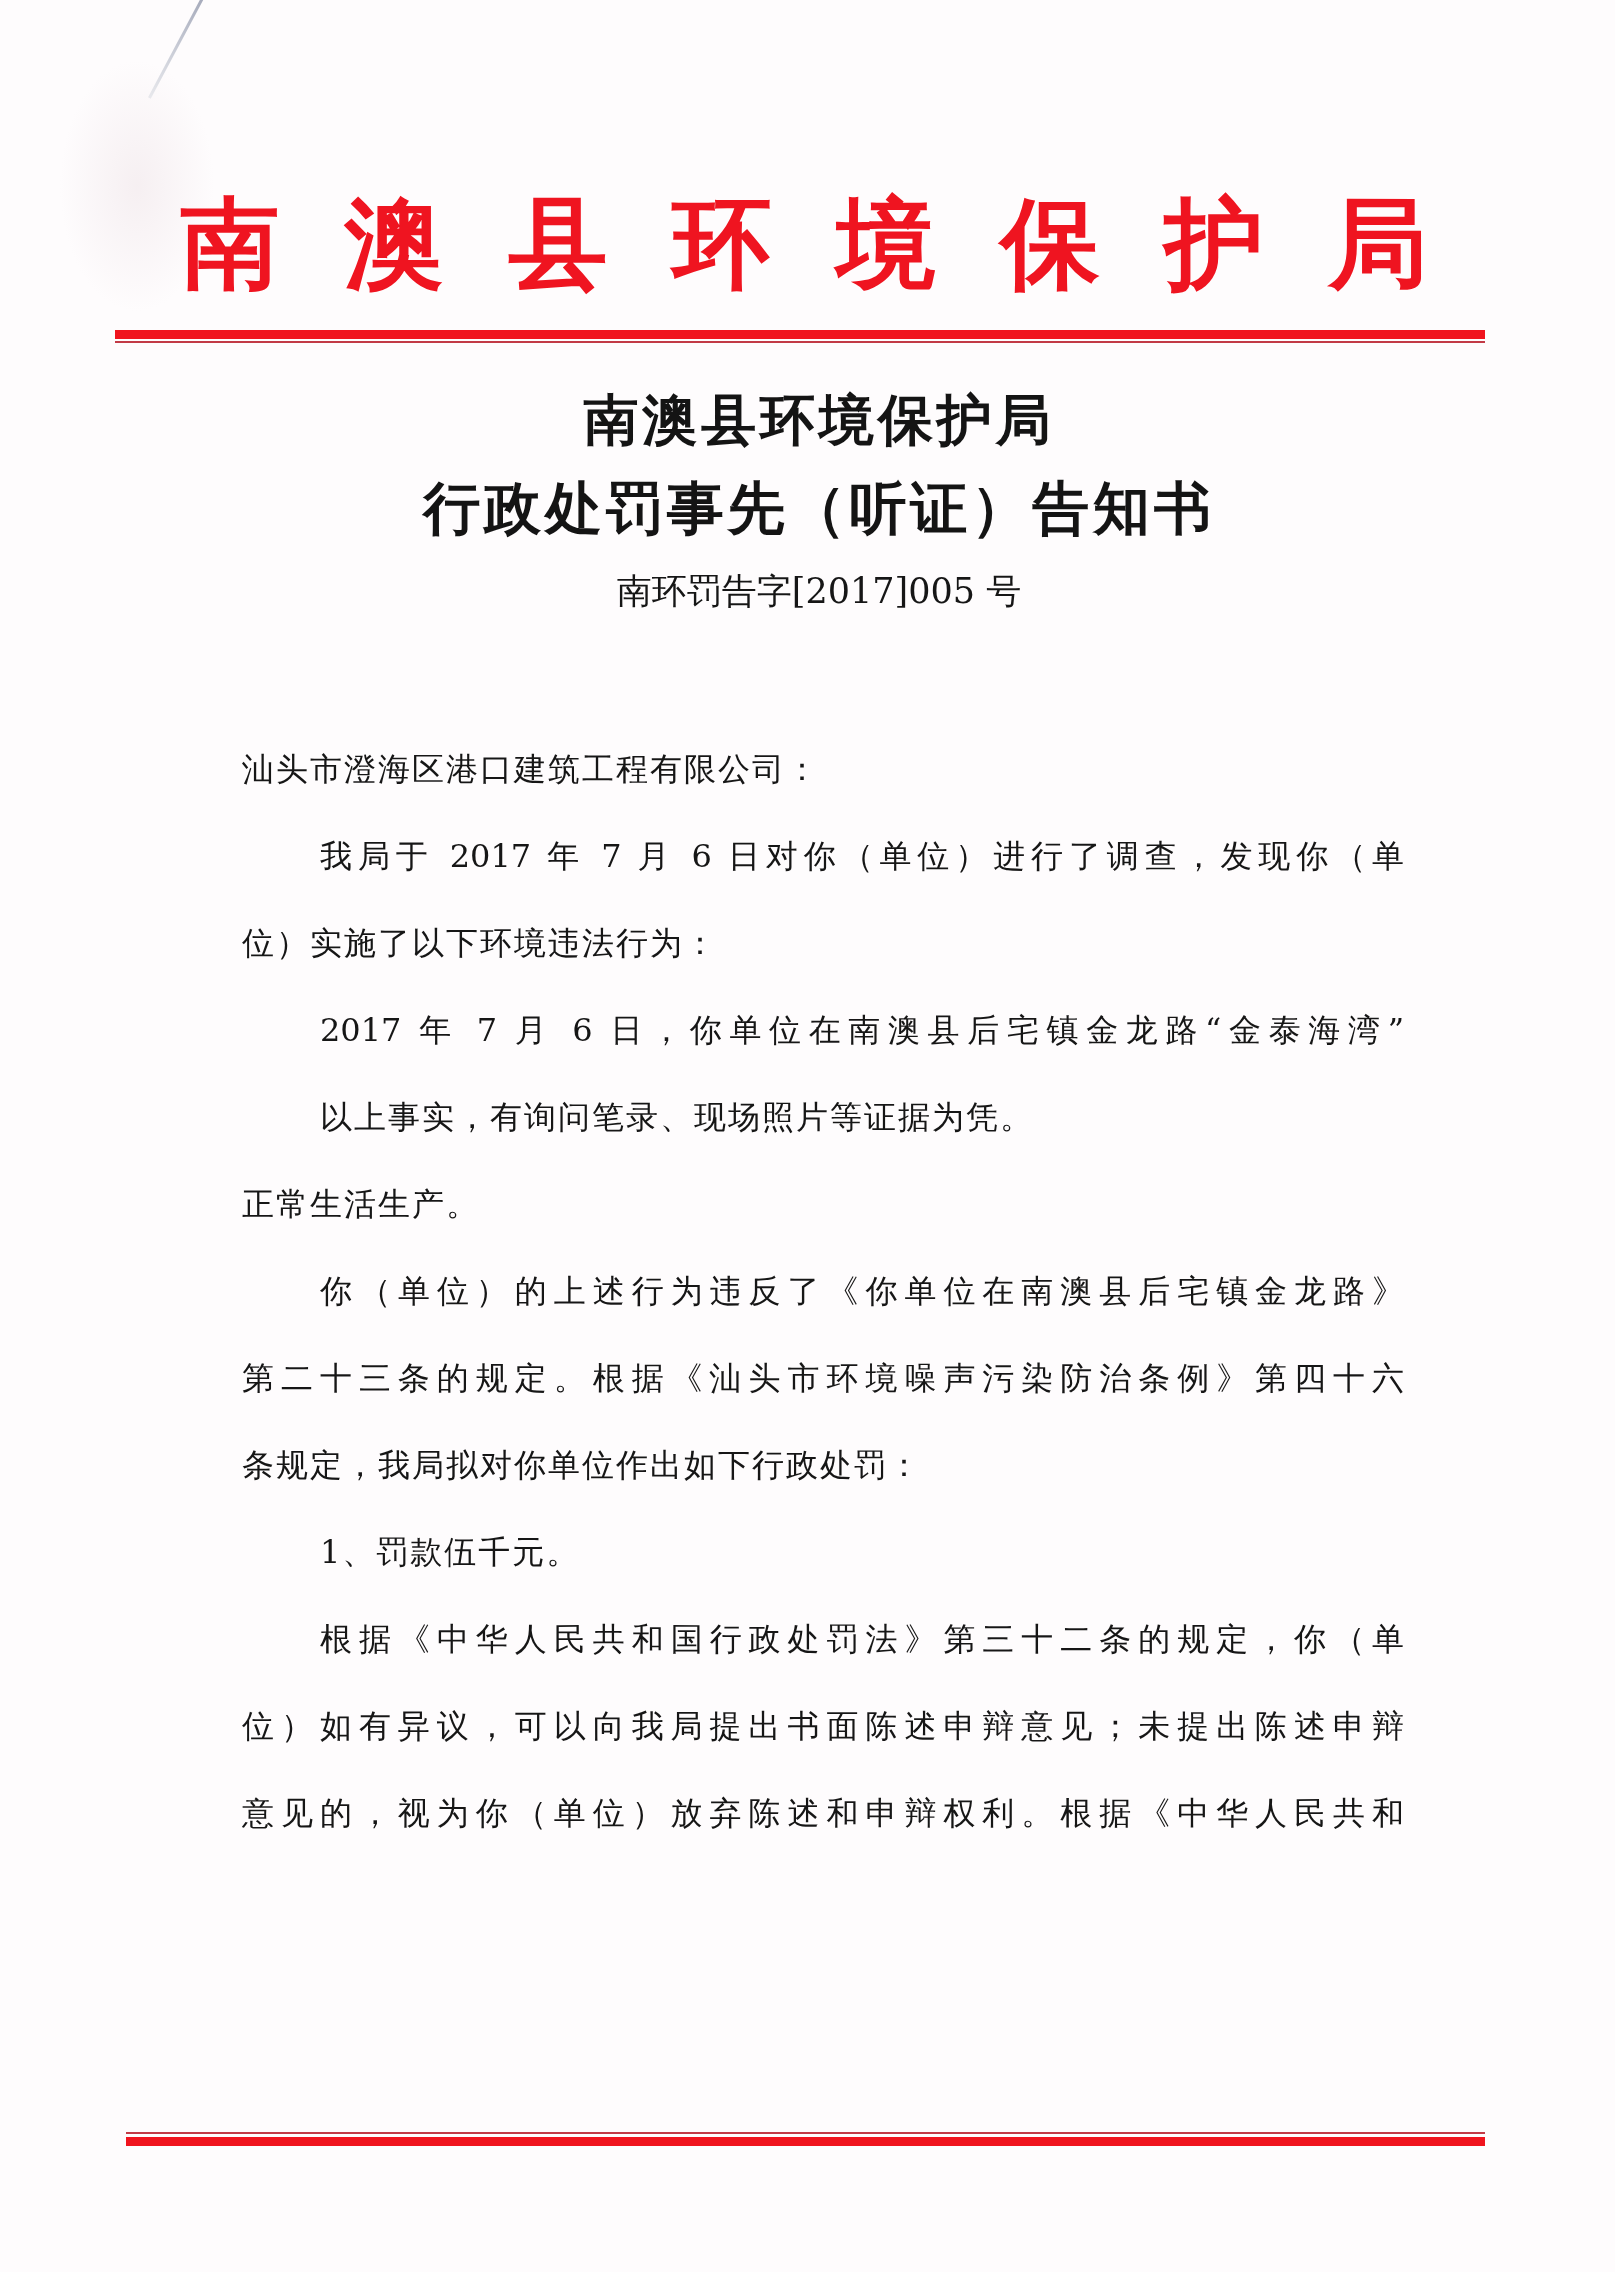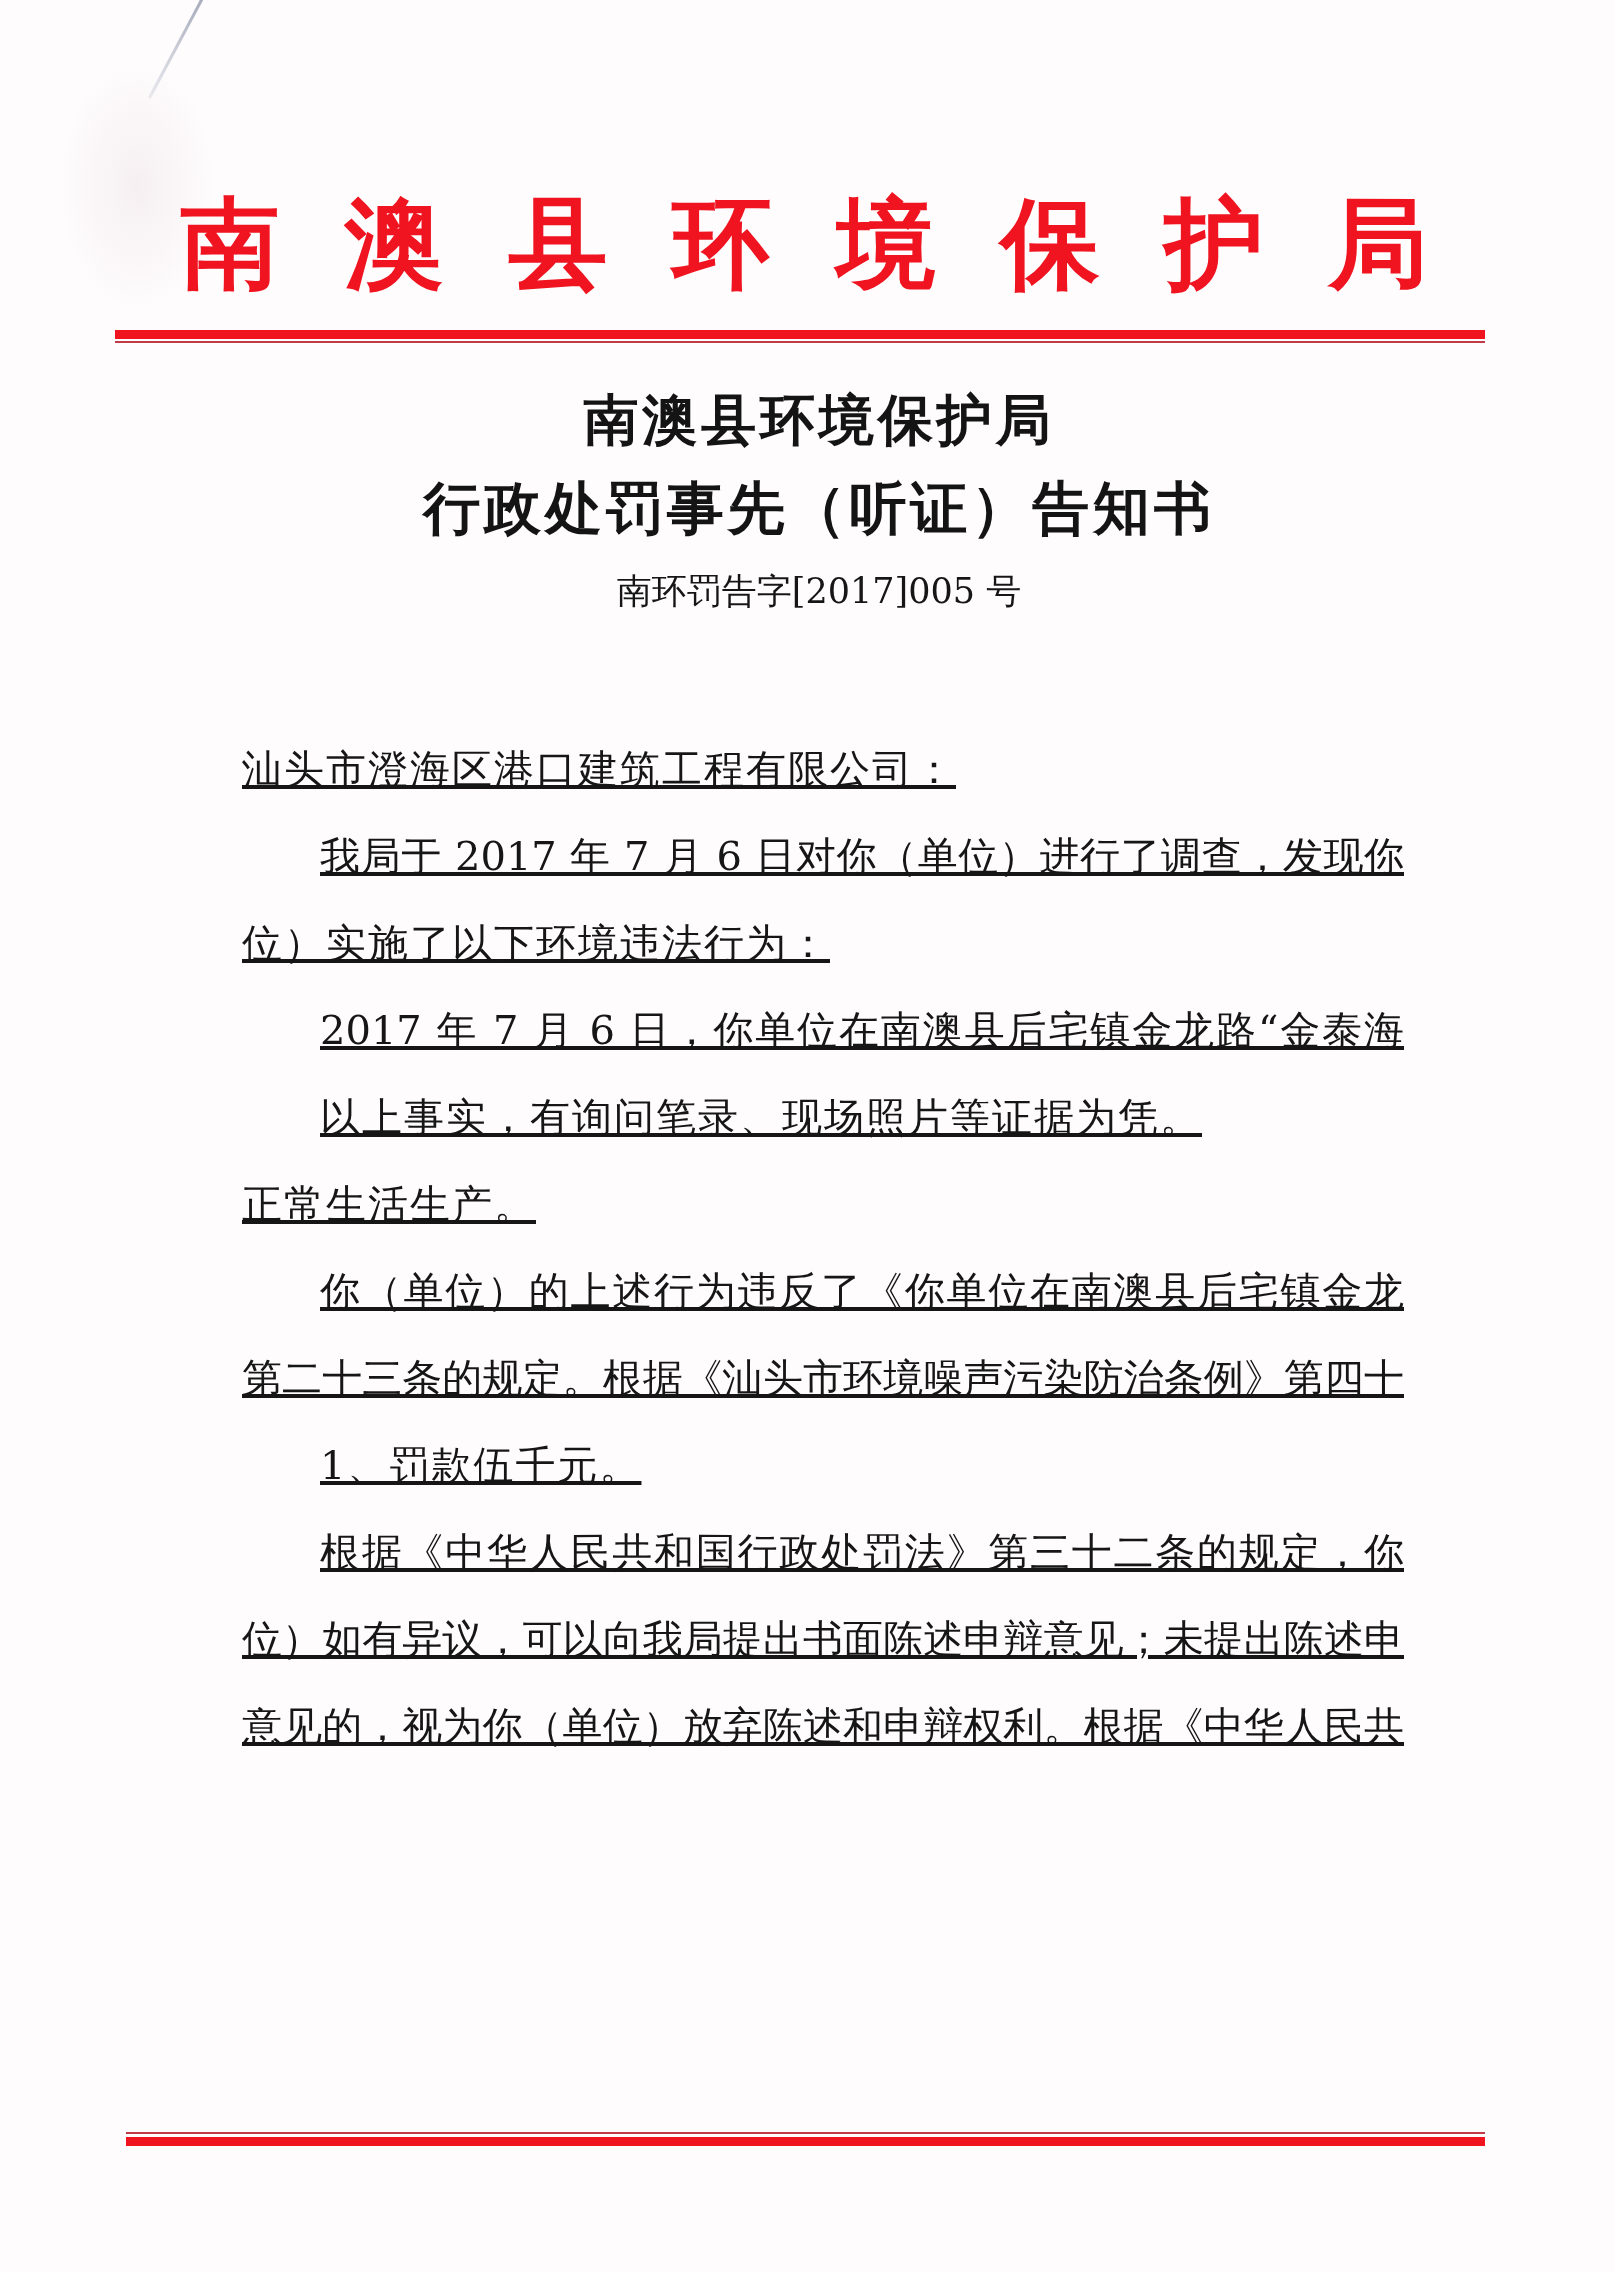--- a/index.html
+++ b/index.html
@@ -109,25 +109,24 @@
     .body-text {
       position: absolute;
       left: 242px;
       top: 726px;
       width: 1162px;
     }
     .line {
       height: 87px;
       line-height: 87px;
       font-family: "DejaVu Serif", "Liberation Serif", serif;
-      font-size: 40px;
+      font-size: 32px;
       white-space: nowrap;
       color: #161616;
       overflow: visible;
-      text-decoration: underline;
     }
     .line.full {
       text-align: justify;
       text-align-last: justify;
       white-space: normal;
       overflow: hidden;
     }
     .line.indent {
       padding-left: 78px;
     }
@@ -164,20 +163,21 @@
 
   <div class="body-text">
     <div class="line left">汕头市澄海区港口建筑工程有限公司：</div>
     <div class="line full indent">我局于 2017 年 7 月 6 日对你（单位）进行了调查，发现你（单</div>
     <div class="line left">位）实施了以下环境违法行为：</div>
     <div class="line full indent">2017 年 7 月 6 日，你单位在南澳县后宅镇金龙路“金泰海湾”</div>
     <div class="line left indent">以上事实，有询问笔录、现场照片等证据为凭。</div>
     <div class="line left">正常生活生产。</div>
     <div class="line full indent">你（单位）的上述行为违反了《你单位在南澳县后宅镇金龙路》</div>
     <div class="line full">第二十三条的规定。根据《汕头市环境噪声污染防治条例》第四十六</div>
+    <div class="line left">条规定，我局拟对你单位作出如下行政处罚：</div>
     <div class="line left indent">1、罚款伍千元。</div>
     <div class="line full indent">根据《中华人民共和国行政处罚法》第三十二条的规定，你（单</div>
     <div class="line full">位）如有异议，可以向我局提出书面陈述申辩意见；未提出陈述申辩</div>
     <div class="line full">意见的，视为你（单位）放弃陈述和申辩权利。根据《中华人民共和</div>
   </div>
 
   <div class="rule-thin" style="left:126px; top:2132px; width:1359px; height:2px;"></div>
   <div class="rule-thick" style="left:126px; top:2137px; width:1359px; height:8.8px;"></div>
 
 </div>

